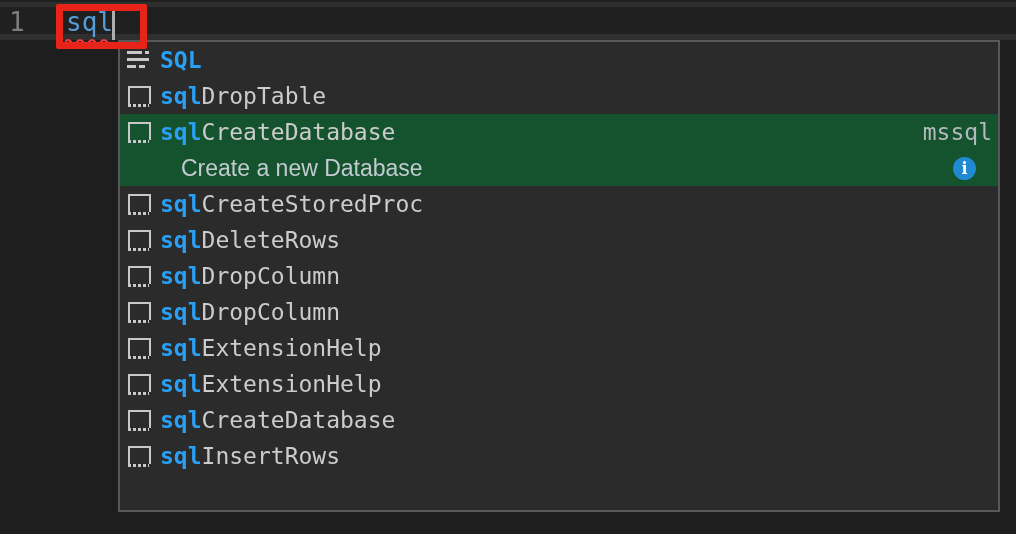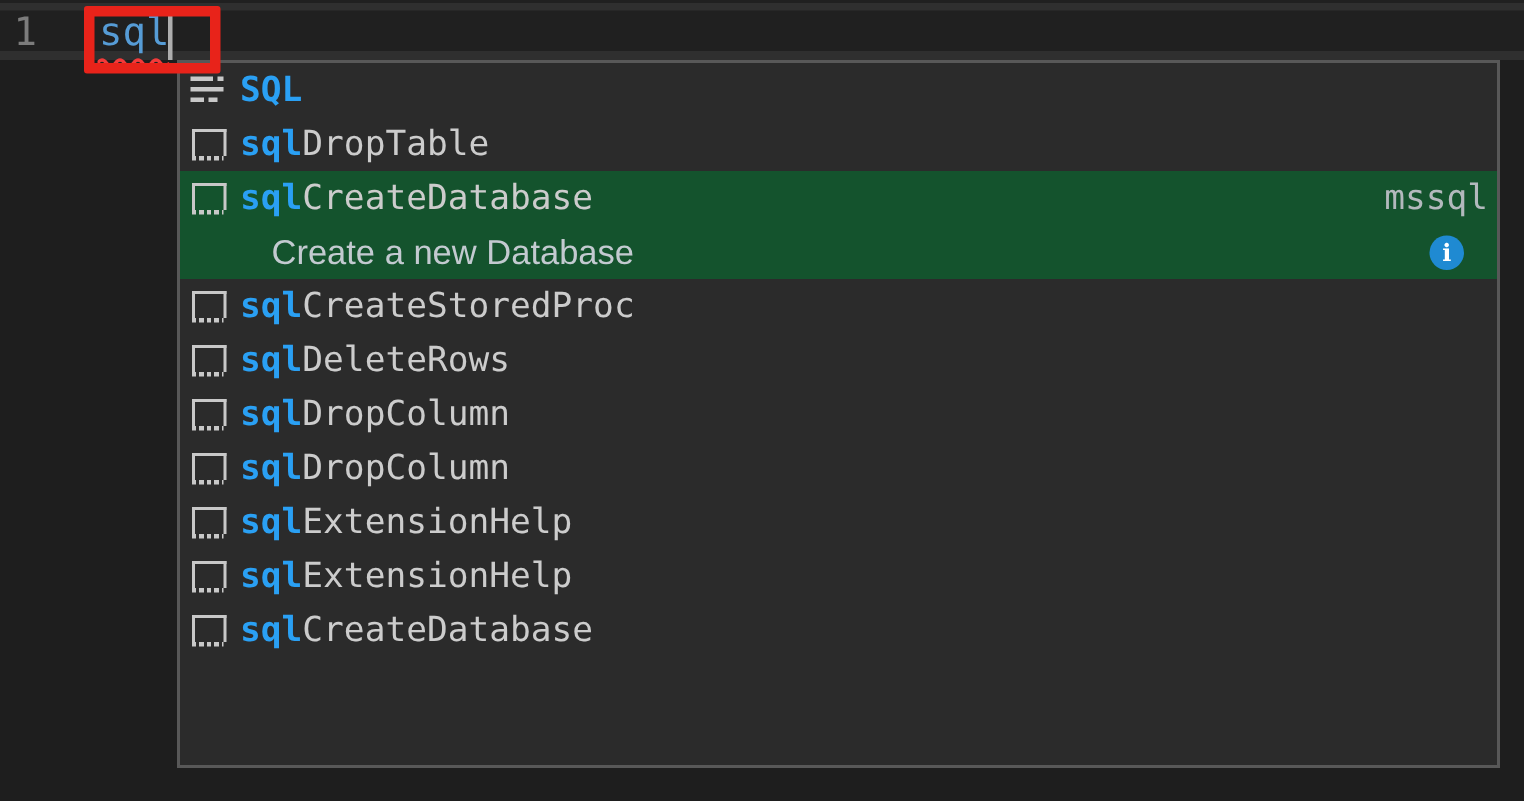--- a/index.html
+++ b/index.html
@@ -126,18 +126,22 @@
       <span class="icon" data-kind="snippet"></span>
       <span class="label"><span class="match">sql</span><span>ExtensionHelp</span></span>
     </div>
 
 
     <div class="row">
       <span class="icon" data-kind="snippet"></span>
       <span class="label"><span class="match">sql</span><span>CreateDatabase</span></span>
     </div>
 
+    <div class="row">
+      <span class="icon" data-kind="snippet"></span>
+      <span class="label"><span class="match">sql</span><span>InsertRows</span></span>
+    </div>
 
   </div>
 
   <div class="annotation-box"></div>
 
 </div>
 
 </body></html>

